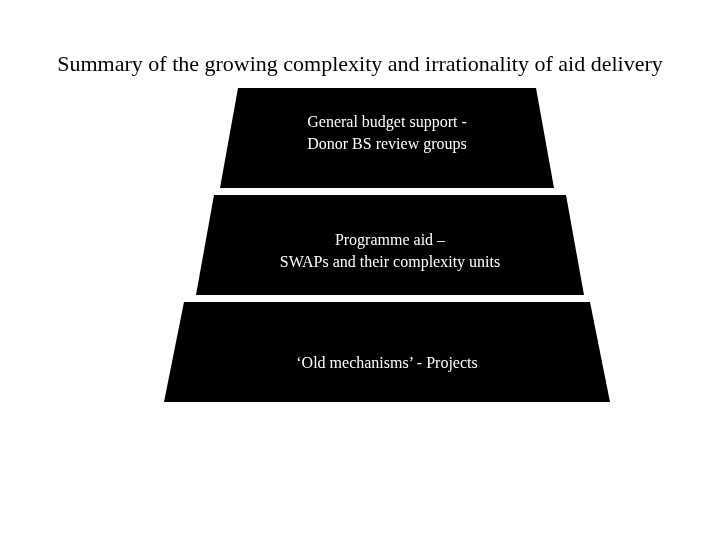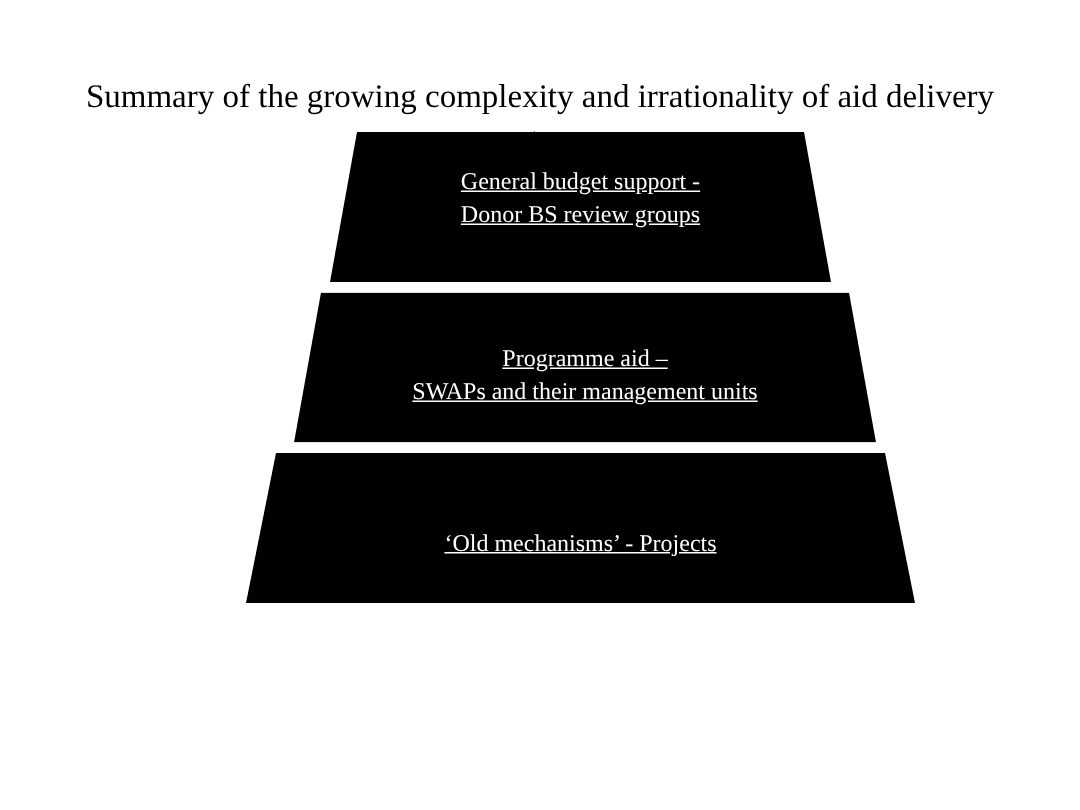--- a/index.html
+++ b/index.html
@@ -81,41 +81,40 @@
     width: 446px;
     height: 100px;
     background: #000000;
     clip-path: polygon(20px 0, 426px 0, 446px 100px, 0 100px);
     padding: 0 24px;
   }
 
   .band-label {
     display: block;
     width: 100%;
-    text-decoration: underline;
   }
 
   #band-top .band-label { transform: translateY(-5px); }
   #band-middle .band-label { transform: translateY(6px); }
   #band-bottom .band-label { transform: translateY(11px); }
 </style>
 </head>
 <body>
 
 <div id="slide">
 
   <div id="title">Summary of the growing complexity and irrationality of aid delivery systems</div>
 
   <div id="band-top" class="pyramid-band">
     <span class="band-label">General budget support -
 Donor BS review groups</span>
   </div>
 
   <div id="band-middle" class="pyramid-band">
     <span class="band-label">Programme aid –
-SWAPs and their management units</span>
+SWAPs and their complexity units</span>
   </div>
 
   <div id="band-bottom" class="pyramid-band">
     <span class="band-label">‘Old mechanisms’ - Projects</span>
   </div>
 
 </div>
 
 </body></html>

